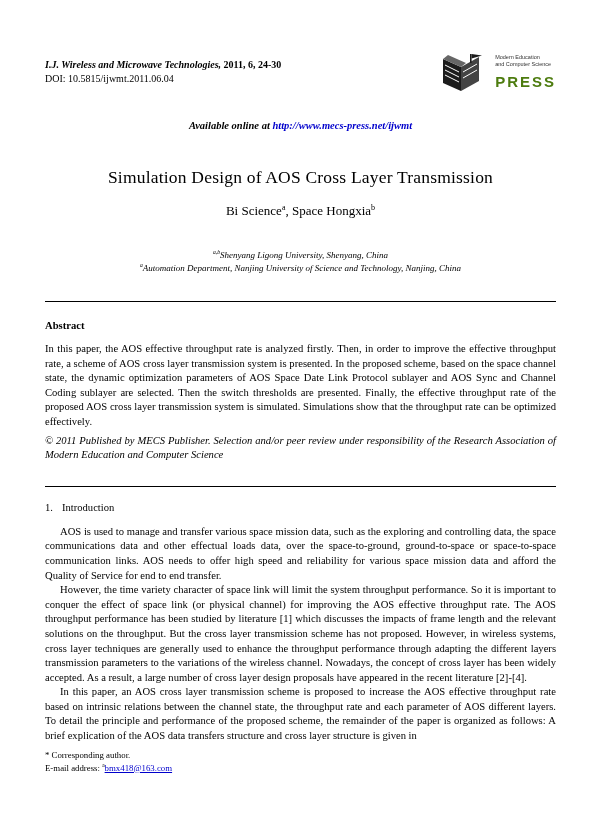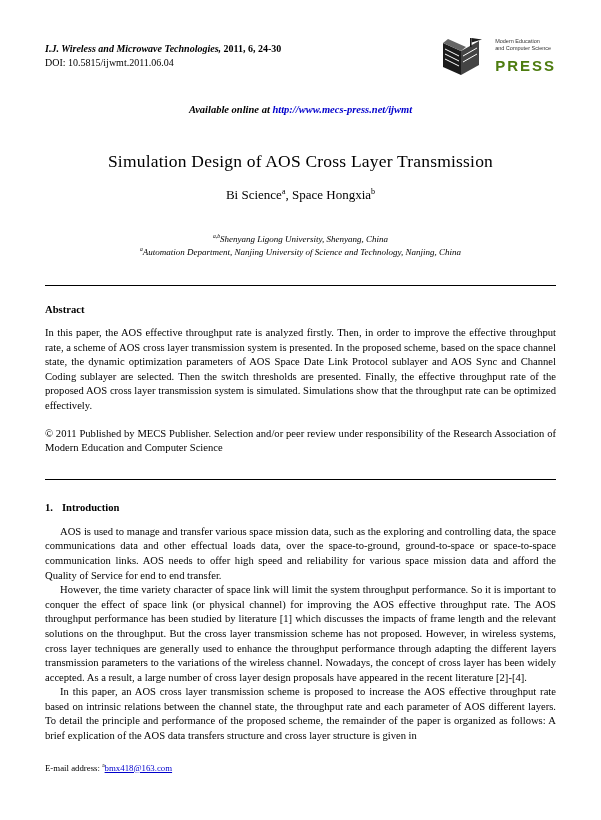--- a/index.html
+++ b/index.html
@@ -5,21 +5,21 @@
   * { margin: 0; padding: 0; box-sizing: border-box; }
   html, body { background: #ffffff; }
   .page {
     position: relative;
     width: 601px;
     height: 820px;
     background: #ffffff;
     font-family: "Liberation Serif", "DejaVu Serif", serif;
     color: #000;
     overflow: hidden;
-    padding: 42px 45px 0 45px;
+    padding: 58px 45px 0 45px;
   }
   
   .header-row { display: flex; justify-content: space-between; align-items: flex-start; }
   .header-left { font-size: 10px; line-height: 14px; }
   .journal-name { font-weight: bold; font-style: italic; }
   .journal-rest { font-weight: bold; }
   .logo-block { display: flex; align-items: flex-start; margin-top: -4px; }
   .logo-text { margin-left: 4px; padding-left: 4px; }
   .logo-text .tiny { font-family: "Liberation Sans", sans-serif; font-size: 5.5px; line-height: 6.5px; color: #333; }
   .logo-press { font-family: "Liberation Sans", sans-serif; font-weight: bold; font-size: 15px; letter-spacing: 2px; margin-top: 6px; color: #4d7c0f; }
@@ -31,22 +31,22 @@
   sup { font-size: 0.62em; vertical-align: super; line-height: 0; }
   .affiliations { text-align: center; margin-top: 30px; font-size: 9px; font-style: italic; line-height: 13px; }
   
   .rule { border: none; border-top: 1px solid #000; margin-top: 26px; }
   .rule2 { border: none; border-top: 1px solid #000; margin-top: 23px; }
   
   .section-heading { margin-top: 18px; font-size: 10.6px; font-weight: bold; }
   .body-text { font-size: 10.6px; line-height: 14.6px; text-align: justify; }
   .abstract-body { margin-top: 11px; }
   .index-terms { margin-top: 14px; }
-  .copyright { margin-top: 13px; }
-  .intro-heading { margin-top: 22px; font-size: 10.6px; font-weight: bold; }
+  .copyright { margin-top: 4px; font-style: italic; }
+  .intro-heading { margin-top: 15px; font-size: 10.6px; font-weight: normal; }
   .intro-heading .num { margin-right: 9px; }
   .para { text-indent: 15px; }
   .para.first { margin-top: 12px; font-family: Liberation Serif, serif; }
   
   .footnote { position: absolute; left: 45px; right: 45px; bottom: 46px; font-size: 8.8px; line-height: 12.5px; }
   .footnote a { color: #0000cc; text-decoration: underline; }
 </style>
 </head>
 <body>
 
@@ -114,18 +114,19 @@
 
   <div class="intro-heading">
     <span class="num">1.</span><span>Introduction</span>
   </div>
 
   <p class="body-text para first">AOS is used to manage and transfer various space mission data, such as the exploring and controlling data, the space communications data and other effectual loads data, over the space-to-ground, ground-to-space or space-to-space communication links. AOS needs to offer high speed and reliability for various space mission data and afford the Quality of Service for end to end transfer.</p>
   <p class="body-text para">However, the time variety character of space link will limit the system throughput performance. So it is important to conquer the effect of space link (or physical channel) for improving the AOS effective throughput rate. The AOS throughput performance has been studied by literature [1] which discusses the impacts of frame length and the relevant solutions on the throughput. But the cross layer transmission scheme has not proposed. However, in wireless systems, cross layer techniques are generally used to enhance the throughput performance through adapting the different layers transmission parameters to the variations of the wireless channel. Nowadays, the concept of cross layer has been widely accepted. As a result, a large number of cross layer design proposals have appeared in the recent literature [2]-[4].</p>
   <p class="body-text para">In this paper, an AOS cross layer transmission scheme is proposed to increase the AOS effective throughput rate based on intrinsic relations between the channel state, the throughput rate and each parameter of AOS different layers. To detail the principle and performance of the proposed scheme, the remainder of the paper is organized as follows: A brief explication of the AOS data transfers structure and cross layer structure is given in</p>
 
   <div class="footnote">
+    <div>* Corresponding author.</div>
     <div>
       <span>E-mail address: </span><sup>a</sup><a href="#">bmx418@163.com</a>
     </div>
   </div>
 
 </div>
 
 </body></html>

